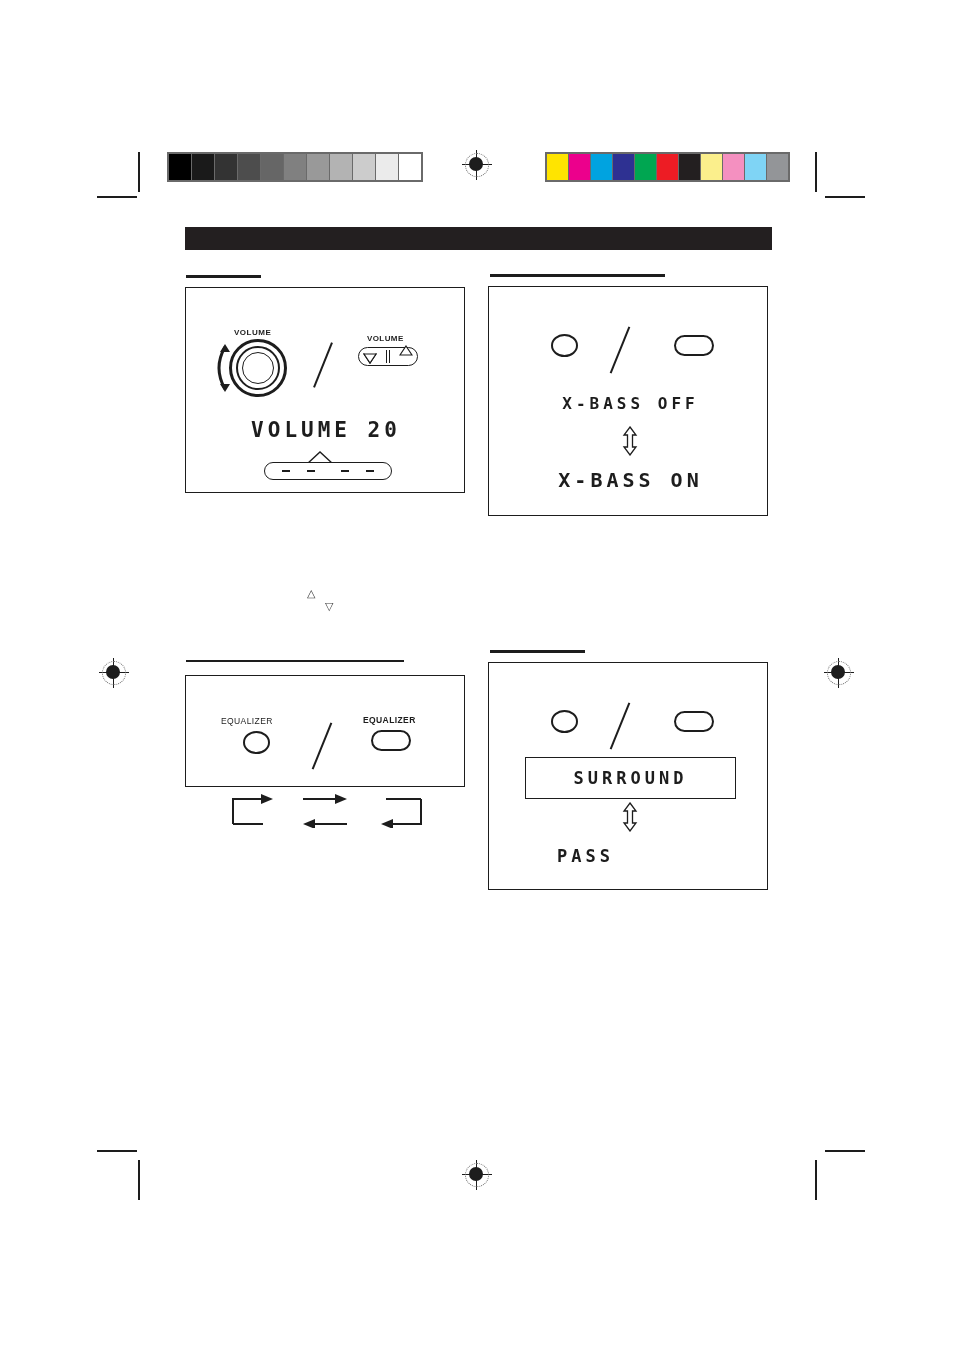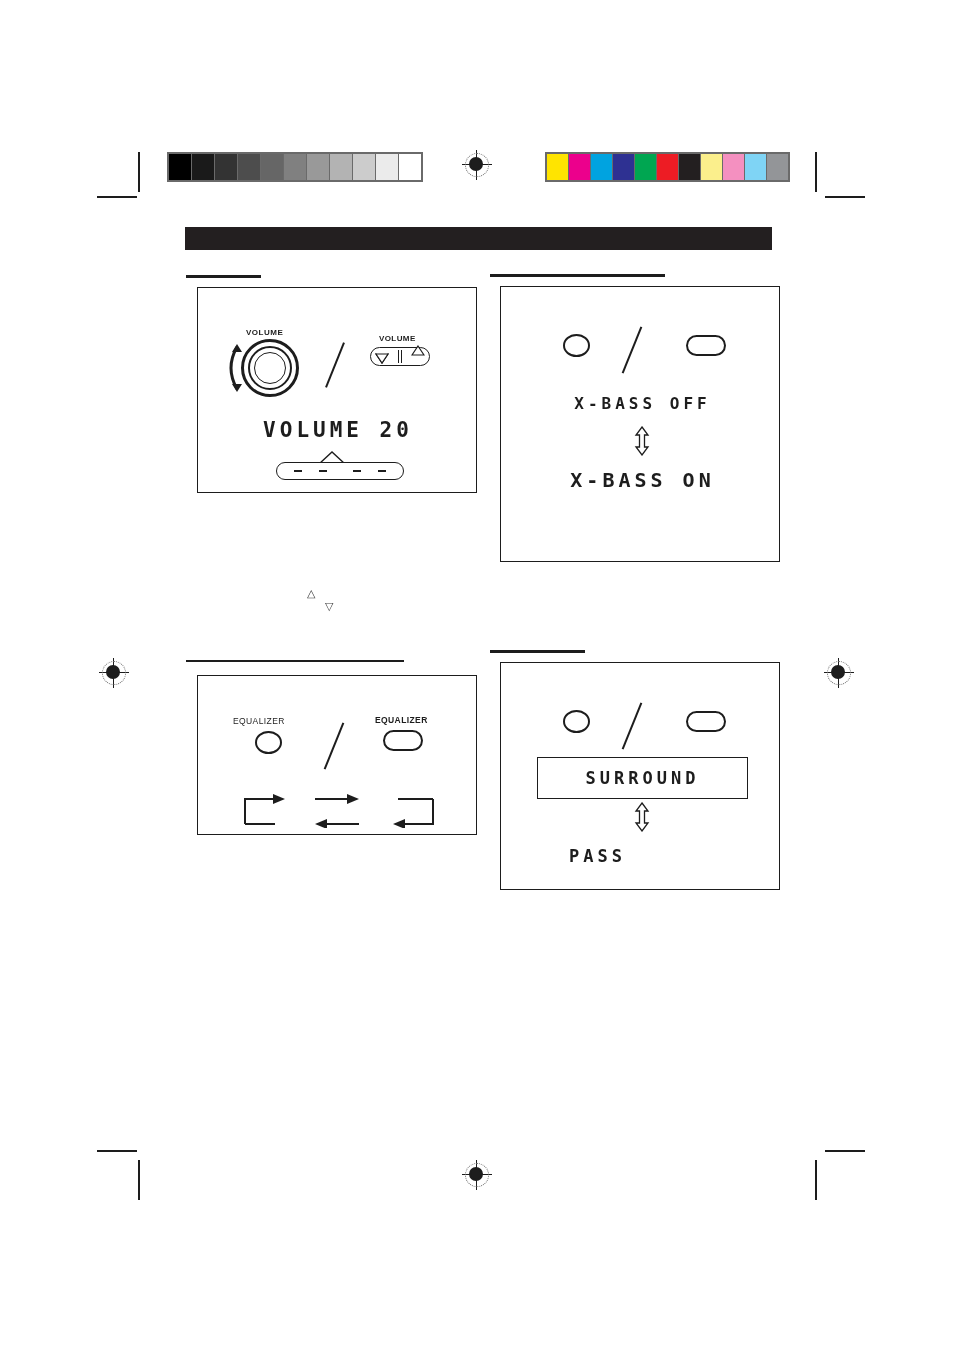--- a/index.html
+++ b/index.html
@@ -31,21 +31,21 @@
   .crop-h{position:absolute;height:2px;background:#1d1d1d;}
 
   
   .header-bar{position:absolute;left:185px;top:227px;width:587px;height:23px;
        background:#231f20;}
 
   
   .rule{position:absolute;background:#1d1d1d;}
 
   
-  .panel{position:absolute;border:1.5px solid #1d1d1d;background:#fff;box-sizing:border-box;margin-left:12px;}
+  .panel{position:absolute;border:1.5px solid #1d1d1d;background:#fff;box-sizing:border-box;}
 
   
   .knob{position:absolute;left:228px;top:338px;width:58px;height:58px;}
   .knob .r1{position:absolute;left:0;top:0;width:58px;height:58px;border-radius:50%;
        border:3px solid #1d1d1d;box-sizing:border-box;}
   .knob .r2{position:absolute;left:7px;top:7px;width:44px;height:44px;border-radius:50%;
        border:2px solid #1d1d1d;box-sizing:border-box;}
   .knob .r3{position:absolute;left:13px;top:13px;width:32px;height:32px;border-radius:50%;
        border:1.5px solid #1d1d1d;box-sizing:border-box;}
   .knob-label{position:absolute;left:233px;top:327px;font-size:8px;letter-spacing:.5px;
@@ -204,21 +204,21 @@
 
   <div class="dashbar" style="left:78px;top:174px;width:128px;height:18px;justify-content:space-evenly;">
     <span class="dash"></span>
     <span class="dash"></span>
     <span class="dash" style="margin-left:10px;"></span>
     <span class="dash"></span>
   </div>
 </div>
 
 <div class="rule" style="left:490px;top:274px;width:175px;height:3px;"></div>
-<div class="panel" style="left:488px;top:286px;width:280px;height:276px;">
+<div class="panel" style="left:488px;top:286px;width:280px;height:230px;">
 
   <div class="eq-circle" style="left:62px;top:47px;"></div>
   <div class="slash" style="left:130px;top:38px;height:50px;"></div>
   <div class="eq-oval" style="left:185px;top:48px;"></div>
 
   <svg style="position:absolute;left:36px;top:95px;" width="211" height="42" viewBox="0 0 211 42">
     <path d="M1 0 L1 41 L210 41 L210 0" stroke="#1d1d1d" stroke-width="1.6" fill="none"></path>
   </svg>
   <div class="lcd" style="left:36px;top:95px;width:211px;height:42px;">
     <span class="lcd-text" style="font-size:16px;">X-BASS OFF</span>
@@ -233,21 +233,21 @@
   </svg>
   <div class="lcd" style="left:36px;top:172px;width:211px;height:42px;">
     <span class="lcd-text" style="font-size:20px;">X-BASS ON</span>
   </div>
 </div>
 
 <div class="orphan" style="left:307px;top:587px;">△</div>
 <div class="orphan" style="left:325px;top:600px;">▽</div>
 
 <div class="rule" style="left:186px;top:660px;width:218px;height:1.5px;"></div>
-<div class="panel" style="left:185px;top:675px;width:280px;height:160px;">
+<div class="panel" style="left:185px;top:675px;width:280px;height:112px;">
 
   <div class="eq-lbl" style="left:35px;top:40px;">EQUALIZER</div>
   <div class="eq-circle" style="left:57px;top:55px;"></div>
 
   <div class="slash" style="left:135px;top:45px;height:50px;"></div>
 
   <div class="eq-lbl bold" style="left:177px;top:39px;">EQUALIZER</div>
   <div class="eq-oval" style="left:185px;top:54px;"></div>
 
   <svg style="position:absolute;left:35px;top:118px;" width="212" height="34" viewBox="0 0 212 34">

